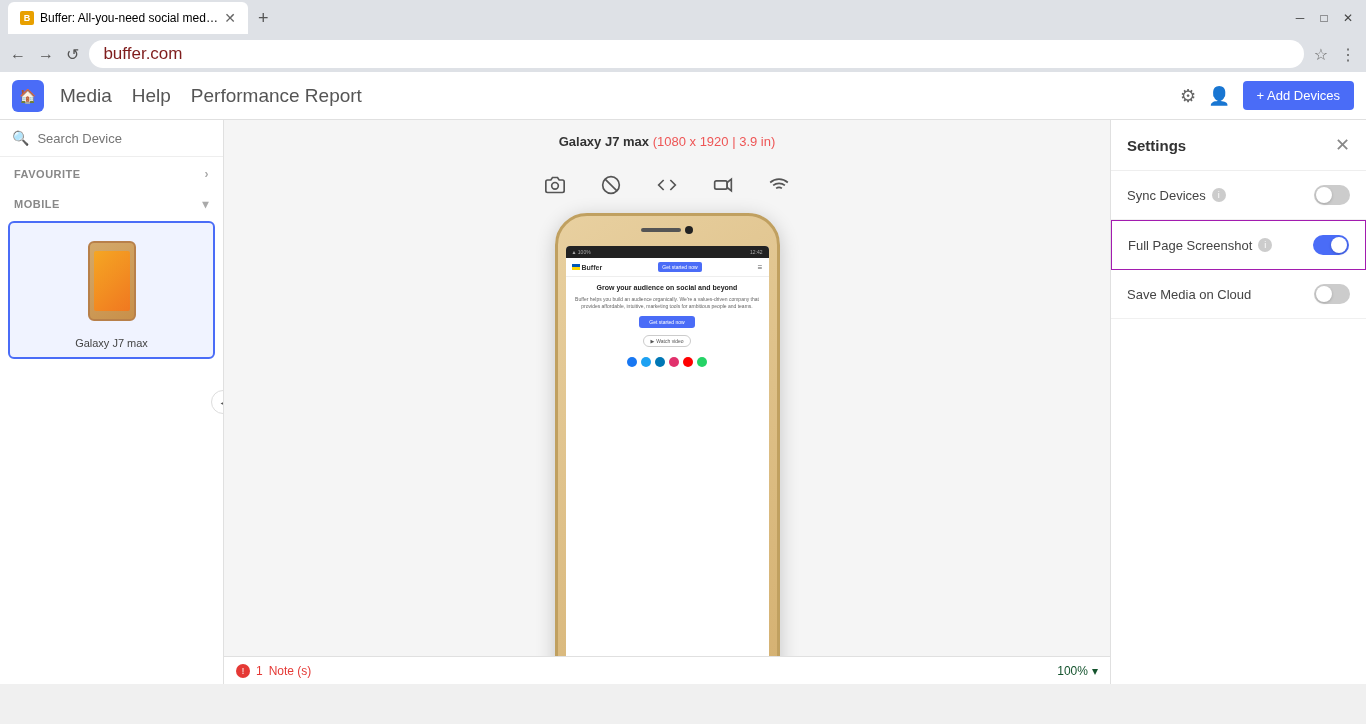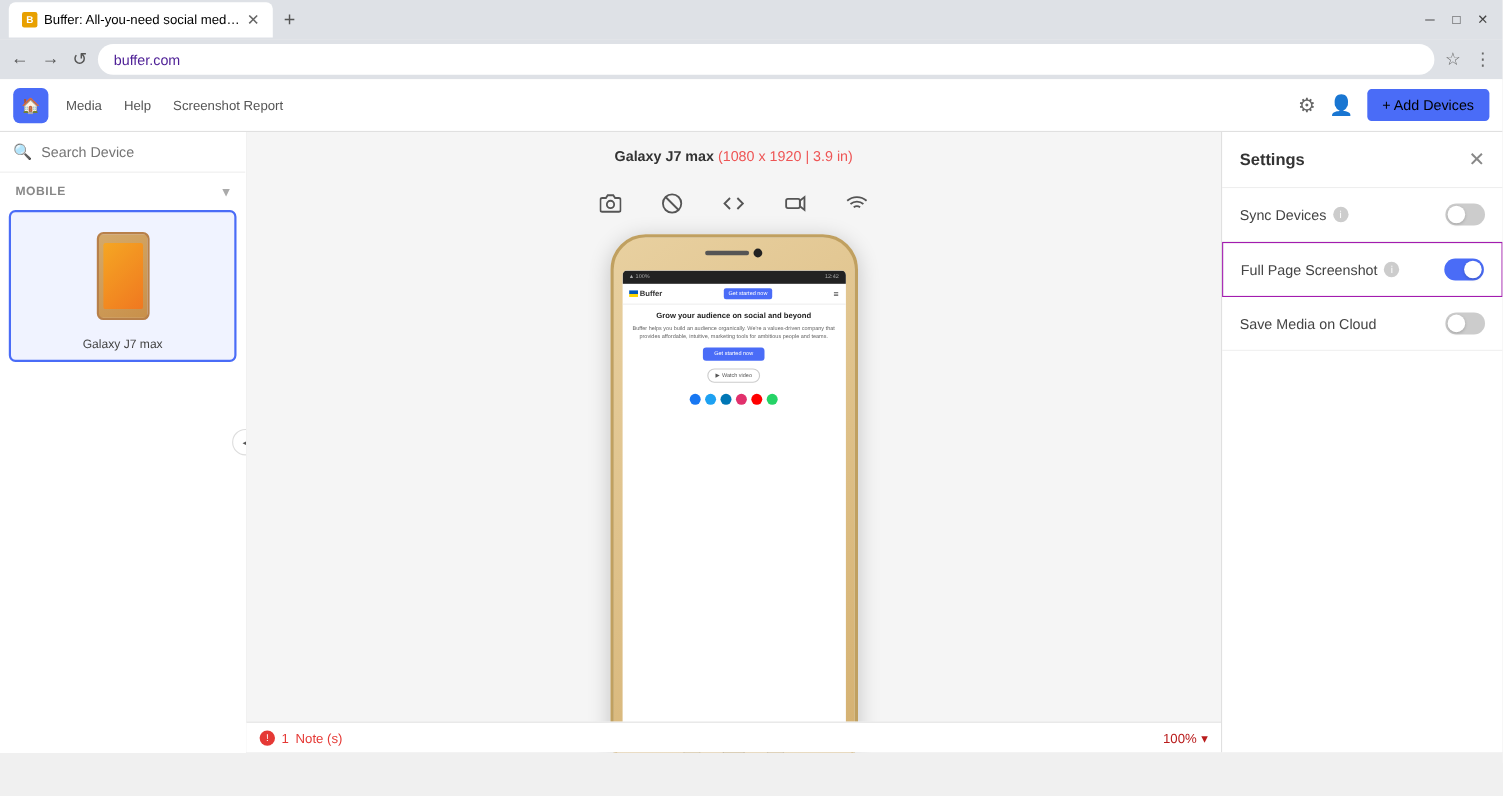--- a/index.html
+++ b/index.html
@@ -56,41 +56,41 @@
       flex: 1;
       background: #fff;
       border-radius: 16px;
       padding: 4px 14px;
       font-size: 13px;
       display: flex;
       align-items: center;
       gap: 6px;
       height: 28px;
     }
-    .address-text { color: #4c1d95; font-size: 13px; }
+    .address-text { color: #7f1d1d; font-size: 17px; }
     .bookmark-btn, .menu-btn { background: none; border: none; font-size: 16px; color: #666; cursor: pointer; padding: 2px; }
 
     
     .app-header {
       background: #fff;
       height: 48px;
       display: flex;
       align-items: center;
       padding: 0 12px;
       border-bottom: 1px solid #e0e0e0;
       gap: 16px;
     }
     .app-logo { width: 32px; height: 32px; background: #4a6cf7; border-radius: 6px; display: flex; align-items: center; justify-content: center; color: white; font-weight: bold; font-size: 14px; }
     .app-nav { display: flex; align-items: center; gap: 20px; flex: 1; }
-    .app-nav-item { font-size: 12px; color: #555; cursor: pointer; padding: 4px 0; }
+    .app-nav-item { font-size: 19px; color: #555; cursor: pointer; padding: 4px 0; }
     .app-header-actions { display: flex; align-items: center; gap: 12px; margin-left: auto; }
     .icon-btn { background: none; border: none; font-size: 18px; color: #666; cursor: pointer; }
     .add-devices-btn {
       background: #4a6cf7;
-      color: #000000;
+      color: #ffffff;
       border: none;
       border-radius: 4px;
       padding: 7px 14px;
       font-size: 13px;
       cursor: pointer;
       font-weight: 500;
     }
 
     
     .main-layout {
@@ -395,21 +395,21 @@
       justify-content: space-between;
     }
     .error-badge {
       display: flex;
       align-items: center;
       gap: 6px;
       font-size: 12px;
       color: #e53935;
     }
     .error-dot { width: 14px; height: 14px; background: #e53935; border-radius: 50%; color: white; font-size: 9px; display: flex; align-items: center; justify-content: center; }
-    .zoom-info { font-size: 12px; color: #b91c1c; display: flex; align-items: flex-end; gap: 4px; }
+    .zoom-info { font-size: 12px; color: #14532d; display: flex; align-items: flex-end; gap: 4px; }
   </style>
 </head>
 <body>
 
 <div class="browser-chrome">
   <div class="tab-bar">
     <div class="tab">
       <div class="tab-icon">
         <span style="font-size:9px; color:white; font-weight:bold;">B</span>
       </div>
@@ -434,35 +434,39 @@
   </div>
   <button class="bookmark-btn">☆</button>
   <button class="menu-btn">⋮</button>
 </div>
 
 <div class="app-header">
   <div class="app-logo">🏠</div>
   <nav class="app-nav">
     <span class="app-nav-item">Media</span>
     <span class="app-nav-item">Help</span>
-    <span class="app-nav-item">Screenshot Report</span>
+    <span class="app-nav-item">Performance Report</span>
   </nav>
   <div class="app-header-actions">
     <button class="icon-btn">⚙</button>
     <button class="icon-btn">👤</button>
     <button class="add-devices-btn">+ Add Devices</button>
   </div>
 </div>
 
 <div class="main-layout" style="height: 564px;">
 
   <div class="sidebar" style="position:relative;">
     <div class="search-box">
       <span class="search-icon">🔍</span>
       <input class="search-input" type="text" placeholder="Search Device" style="">
+    </div>
+    <div class="sidebar-section-header">
+      <span>FAVOURITE</span>
+      <span class="chevron">›</span>
     </div>
     <div class="sidebar-section-header">
       <span>MOBILE</span>
       <span class="chevron">▾</span>
     </div>
 
     <div class="device-item selected">
       <div class="device-thumbnail">
         <div class="phone-thumb">
           <div class="phone-thumb-screen"></div>

